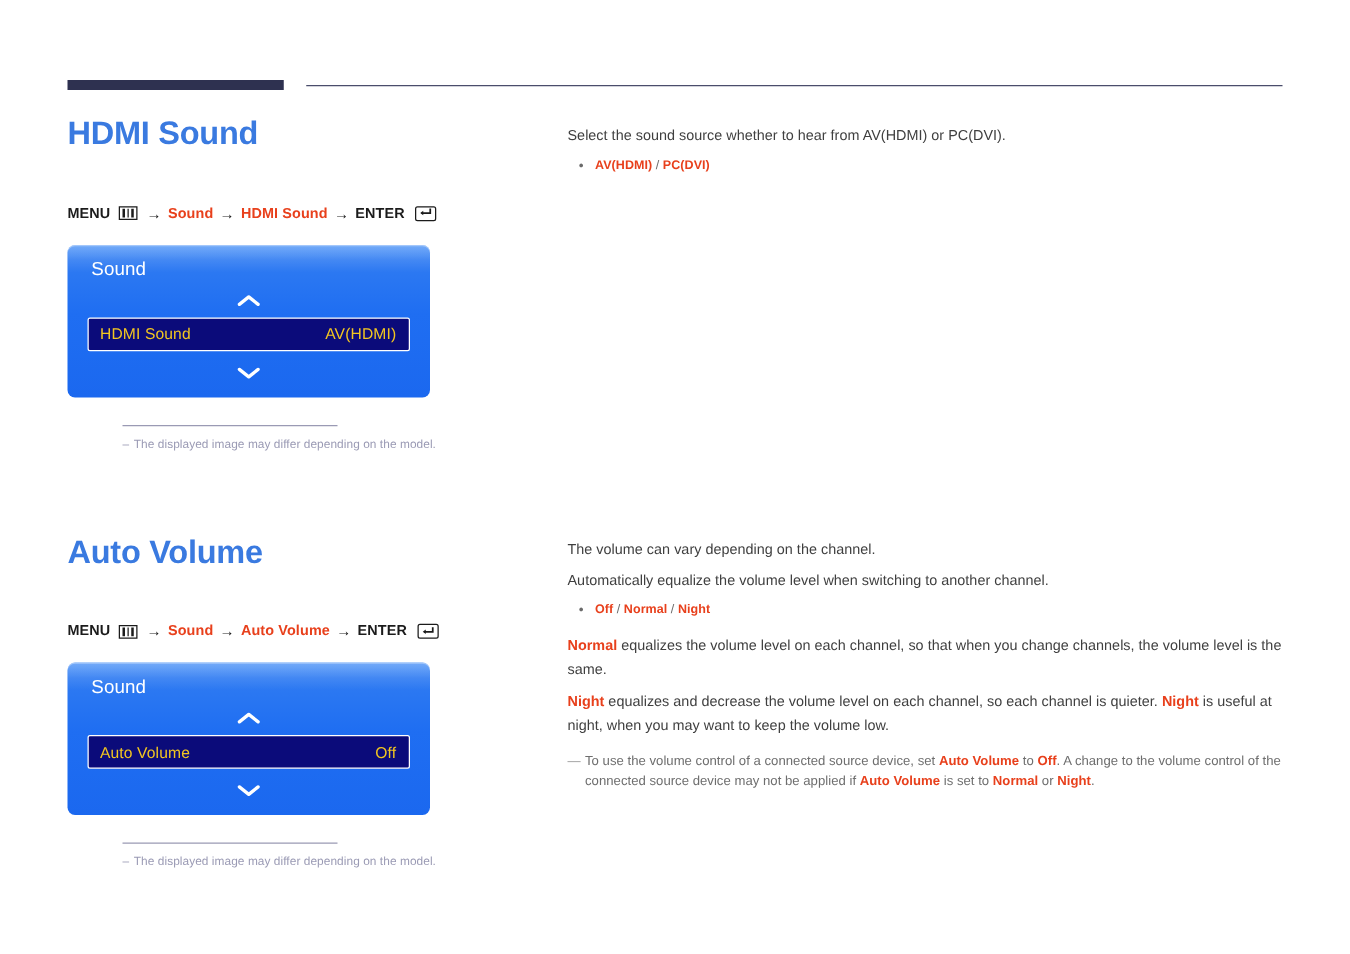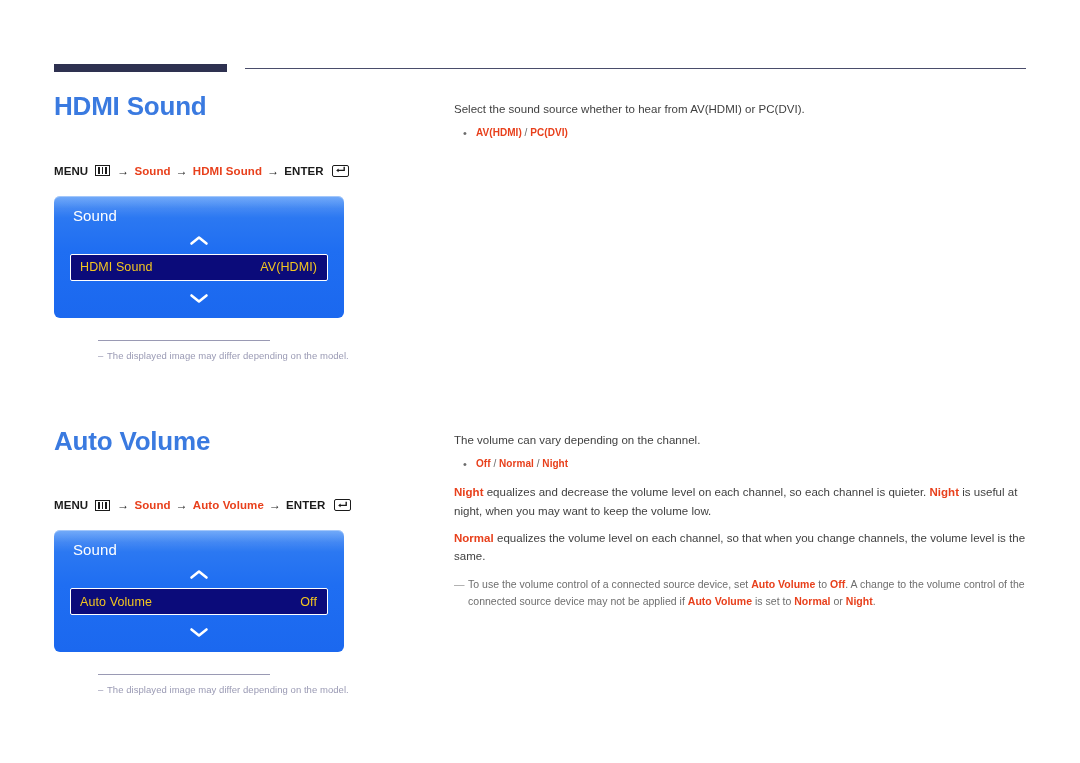--- a/index.html
+++ b/index.html
@@ -401,29 +401,30 @@
       <div class="r-bullet">
         <span class="dot">•</span>
         <span class="btxt"><span>AV(HDMI)</span><span class="sep"> / </span><span>PC(DVI)</span></span>
       </div>
     </div>
 
     <div style="position:absolute; left:0; top:303px; width:580px;margin-top:28px;">
 
       <p class="r-para tight">The volume can vary depending on the channel.</p>
 
+      <p class="r-para tight">Automatically equalize the volume level when switching to another channel.</p>
 
       <div class="r-bullet">
         <span class="dot">•</span>
         <span class="btxt"><span>Off</span><span class="sep"> / </span><span>Normal</span><span class="sep"> / </span><span>Night</span></span>
       </div>
 
+      <p class="r-para"><span class="kw">Normal</span><span> equalizes the volume level on each channel, so that when you change channels, the volume level is the same.</span></p>
+
       <p class="r-para"><span class="kw">Night</span><span> equalizes and decrease the volume level on each channel, so each channel is quieter. </span><span class="kw">Night</span><span> is useful at night, when you may want to keep the volume low.</span></p>
-
-      <p class="r-para"><span class="kw">Normal</span><span> equalizes the volume level on each channel, so that when you change channels, the volume level is the same.</span></p>
 
       <div class="r-note">
         <span class="emdash">—</span><span>To use the volume control of a connected source device, set </span><span class="kw">Auto Volume</span><span> to </span><span class="kw">Off</span><span>. A change to the volume control of the connected source device may not be applied if </span><span class="kw">Auto Volume</span><span> is set to </span><span class="kw">Normal</span><span> or </span><span class="kw">Night</span><span>.</span>
       </div>
     </div>
 
   </div>
 </div>
 
 </body></html>

